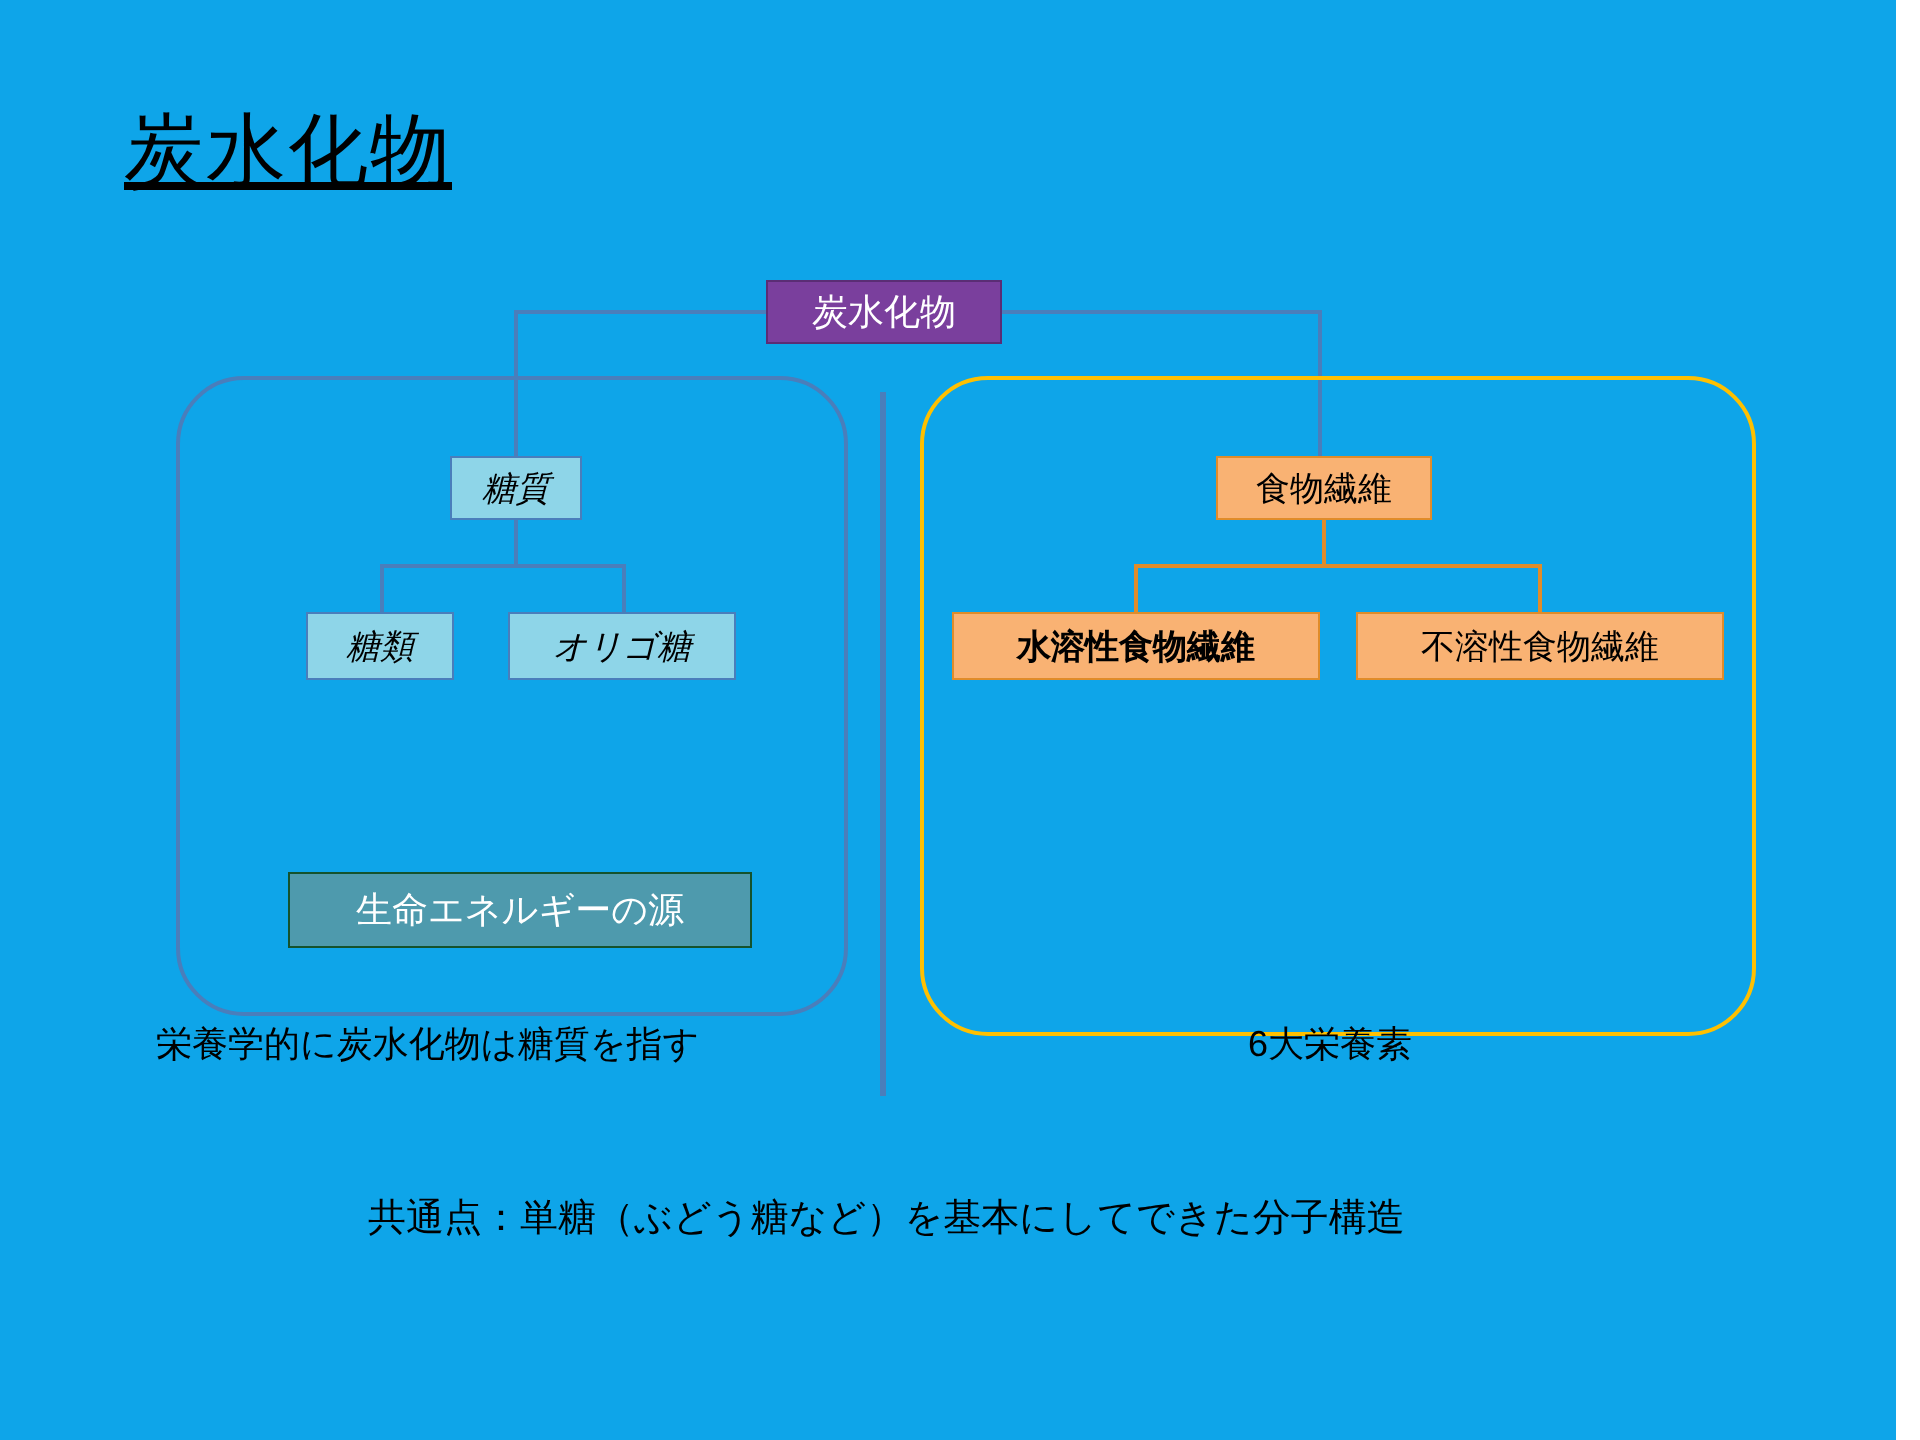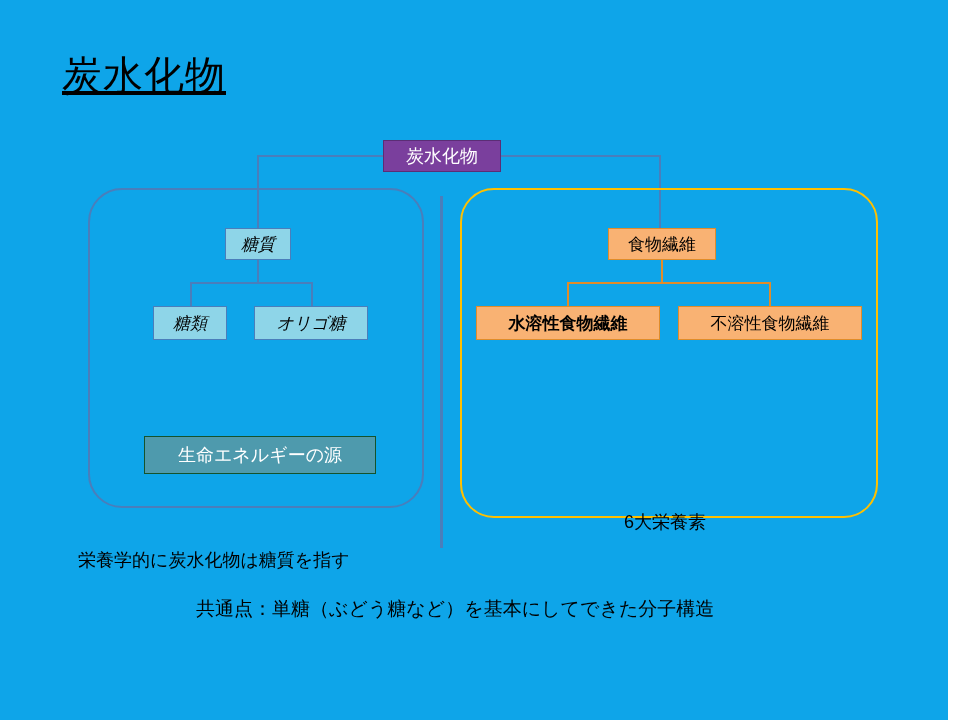--- a/index.html
+++ b/index.html
@@ -173,28 +173,28 @@
 
   
   .caption {
     position: absolute;
     font-size: 18px;
     color: #000000;
     white-space: nowrap;
   }
   #caption-left {
     left: 78px;
-    top: 548px;
+    top: 510px;
   }
   #caption-right {
     left: 624px;
     top: 510px;
   }
   #caption-bottom {
-    left: 196px;
+    left: 184px;
     top: 596px;
     font-size: 19px;
   }
 </style>
 </head>
 <body>
 
 <div id="slide">
 
   <div id="title">炭水化物</div>

